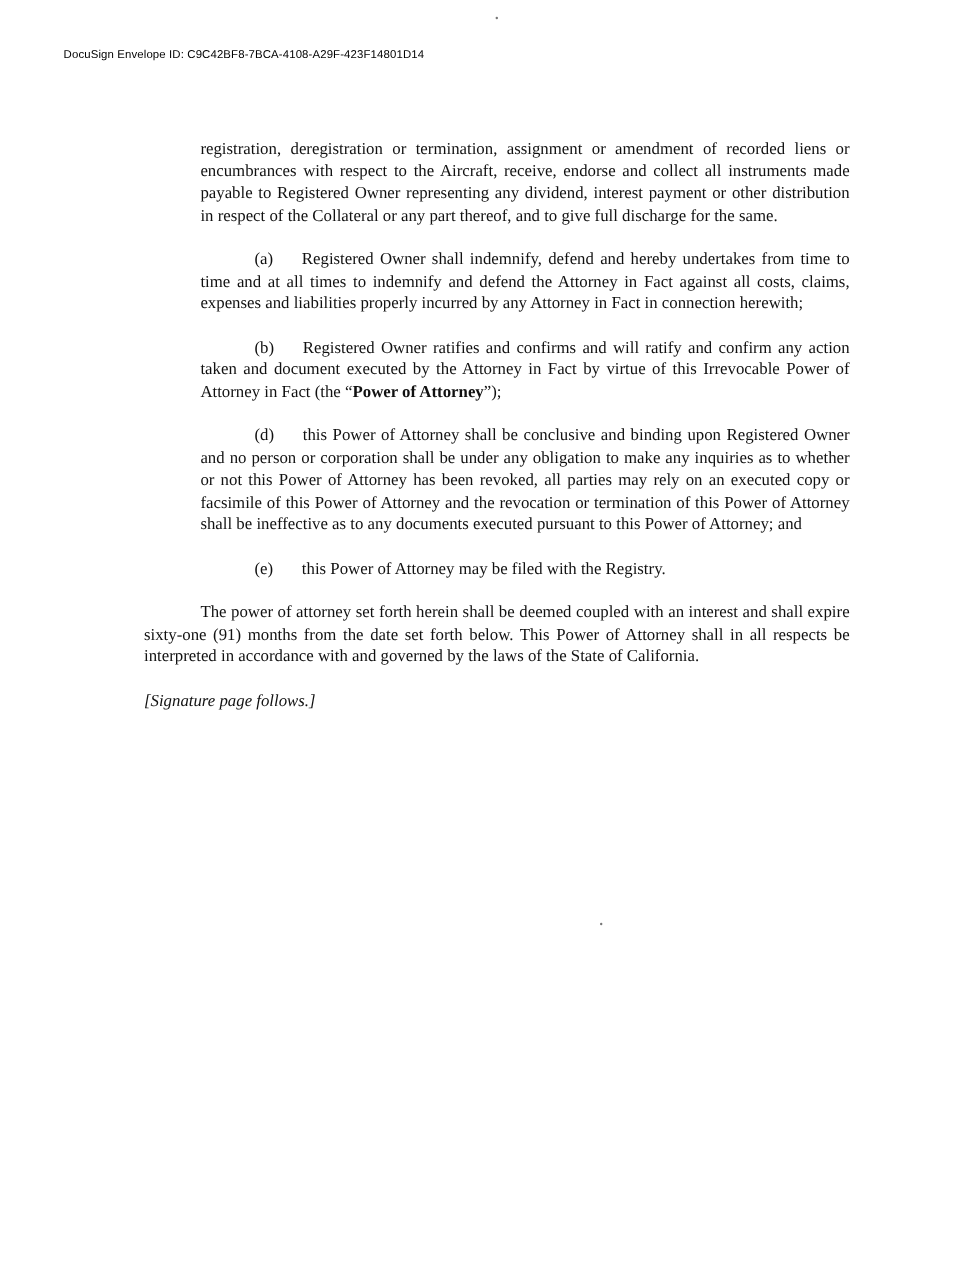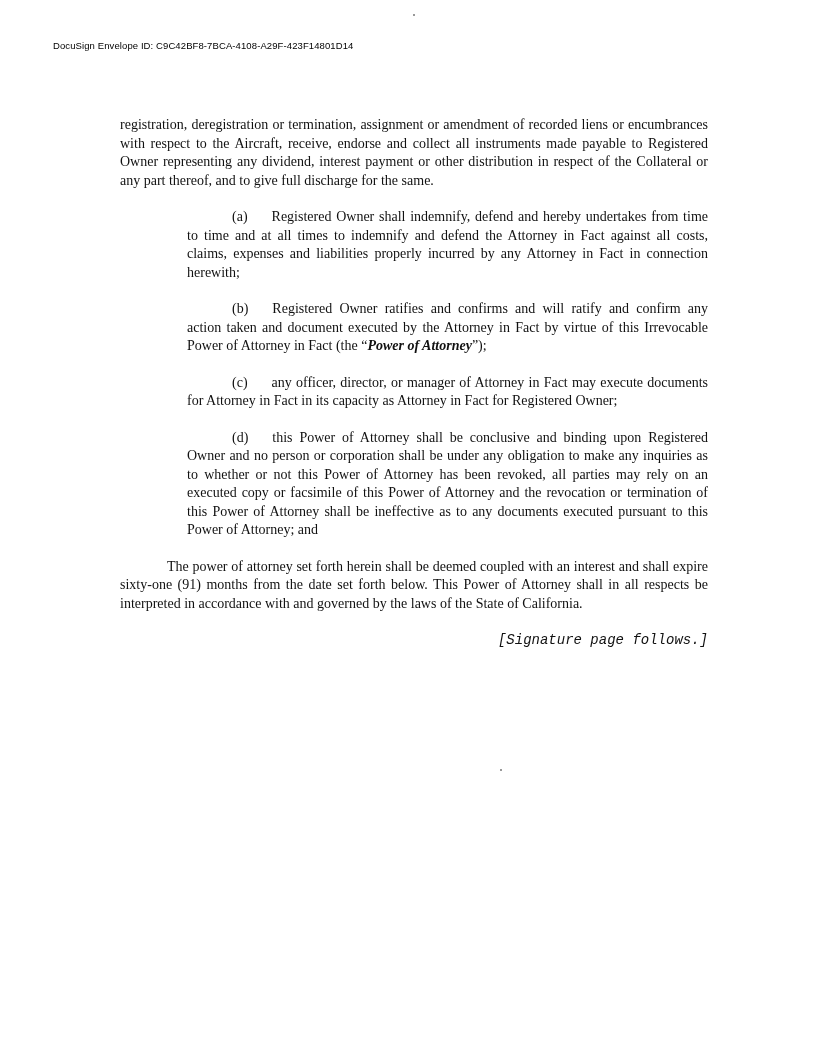--- a/index.html
+++ b/index.html
@@ -31,47 +31,46 @@
     top: 116px;
     width: 588px;
     font-size: 14px;
     line-height: 18.5px;
   }
   .para {
     margin: 0 0 18px 0;
     text-align: justify;
   }
   .indent-block {
+    margin-left: 47px;
   }
   .sub {
-    margin-left: 67px;
+    margin-left: 47px;
     text-indent: 45px;
   }
   .closing {
     margin-left: 0;
     text-indent: 47px;
   }
   .tab {
     display: inline-block;
     width: 24px;
   }
   .tab-wide {
     display: inline-block;
     width: 32px;
   }
   .bi {
     font-weight: bold;
-    font-style: italic;
   }
   .signature {
     margin-top: 10px;
-    text-align: right;
+    text-align: left;
     font-style: italic;
     text-indent: 0;
-    font-family: Liberation Mono, monospace;
   }
   .footer-number {
     position: absolute;
     left: 136px;
     top: 957px;
     font-size: 11px;
     color: #222222;
   }
   .bottom-bar {
     position: absolute;
@@ -103,24 +102,24 @@
 
   <div class="content">
 
     <p class="para indent-block">registration, deregistration or termination, assignment or amendment of recorded liens or encumbrances with respect to the Aircraft, receive, endorse and collect all instruments made payable to Registered Owner representing any dividend, interest payment or other distribution in respect of the Collateral or any part thereof, and to give full discharge for the same.</p>
 
 
     <p class="para sub"><span>(a)</span><span class="tab"></span><span>Registered Owner shall indemnify, defend and hereby undertakes from time to time and at all times to indemnify and defend the Attorney in Fact against all costs, claims, expenses and liabilities properly incurred by any Attorney in Fact in connection herewith;</span></p>
 
     <p class="para sub"><span>(b)</span><span class="tab"></span><span>Registered Owner ratifies and confirms and will ratify and confirm any action taken and document executed by the Attorney in Fact by virtue of this Irrevocable Power of Attorney in Fact (the “</span><span class="bi">Power of Attorney</span><span>”);</span></p>
 
-    <p class="para sub"><span>(c)</span><span class="tab"></span><span>any officer, director, or manager of Attorney in Fact may execute documents for Attorney in Fact in its capacity as Attorney in Fact for Registered Owner;</span></p>
 
     <p class="para sub"><span>(d)</span><span class="tab"></span><span>this Power of Attorney shall be conclusive and binding upon Registered Owner and no person or corporation shall be under any obligation to make any inquiries as to whether or not this Power of Attorney has been revoked, all parties may rely on an executed copy or facsimile of this Power of Attorney and the revocation or termination of this Power of Attorney shall be ineffective as to any documents executed pursuant to this Power of Attorney; and</span></p>
 
+    <p class="para sub"><span>(e)</span><span class="tab"></span><span>this Power of Attorney may be filed with the Registry.</span></p>
 
     <p class="para closing">The power of attorney set forth herein shall be deemed coupled with an interest and shall expire sixty-one (91) months from the date set forth below.  This Power of Attorney shall in all respects be interpreted in accordance with and governed by the laws of the State of California.</p>
 
     <p class="para signature">[Signature page follows.]</p>
 
   </div>
 
   <div class="footer-number">151821345.3</div>
 
   <div class="bottom-bar"></div>

